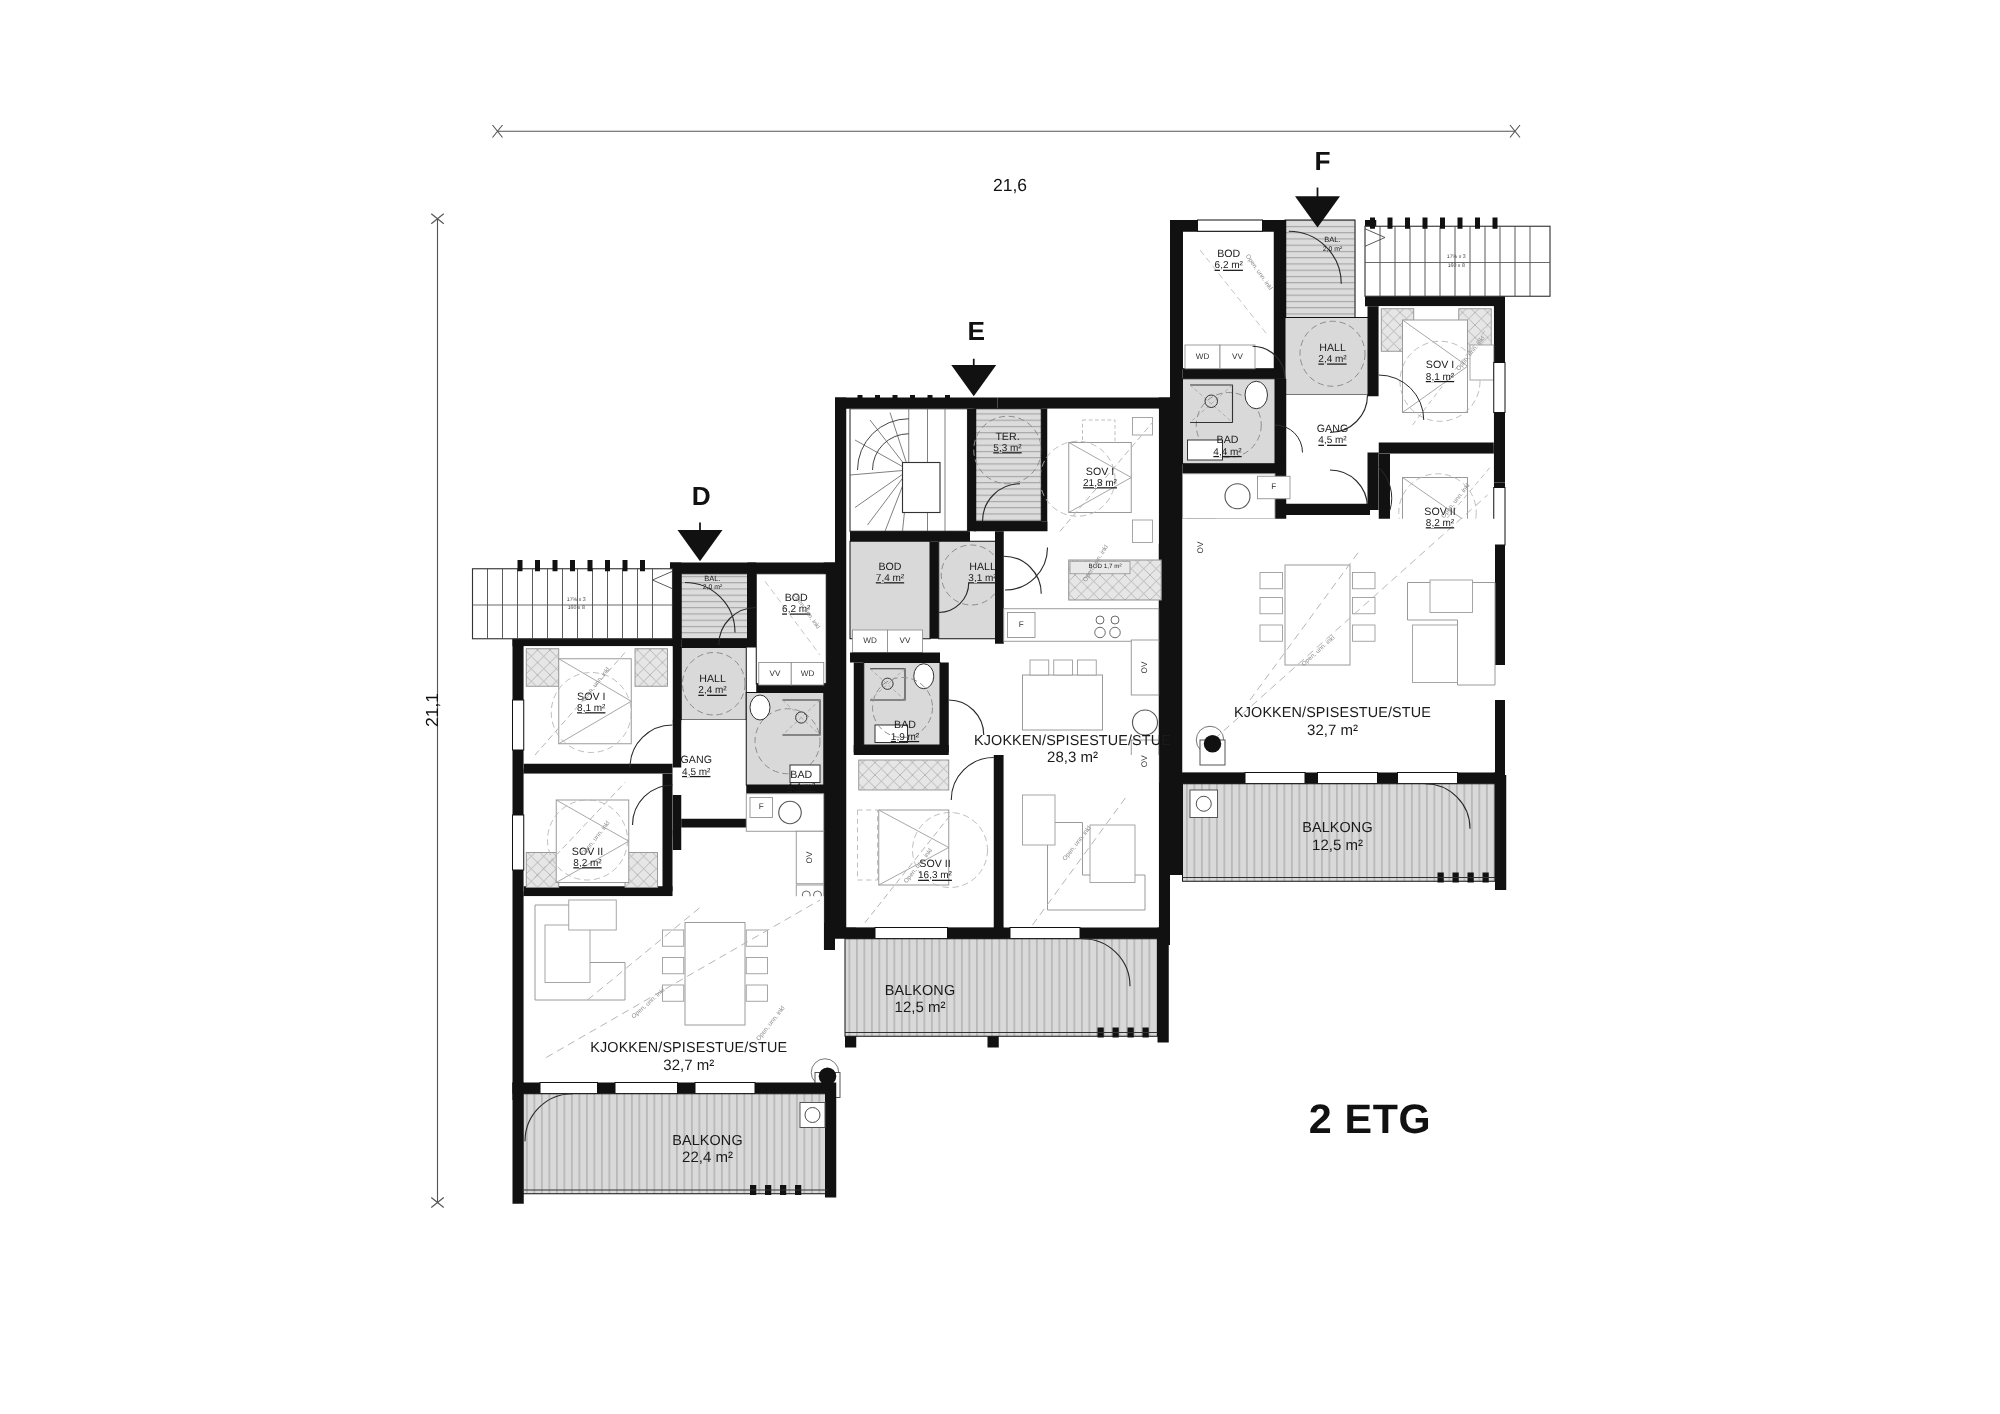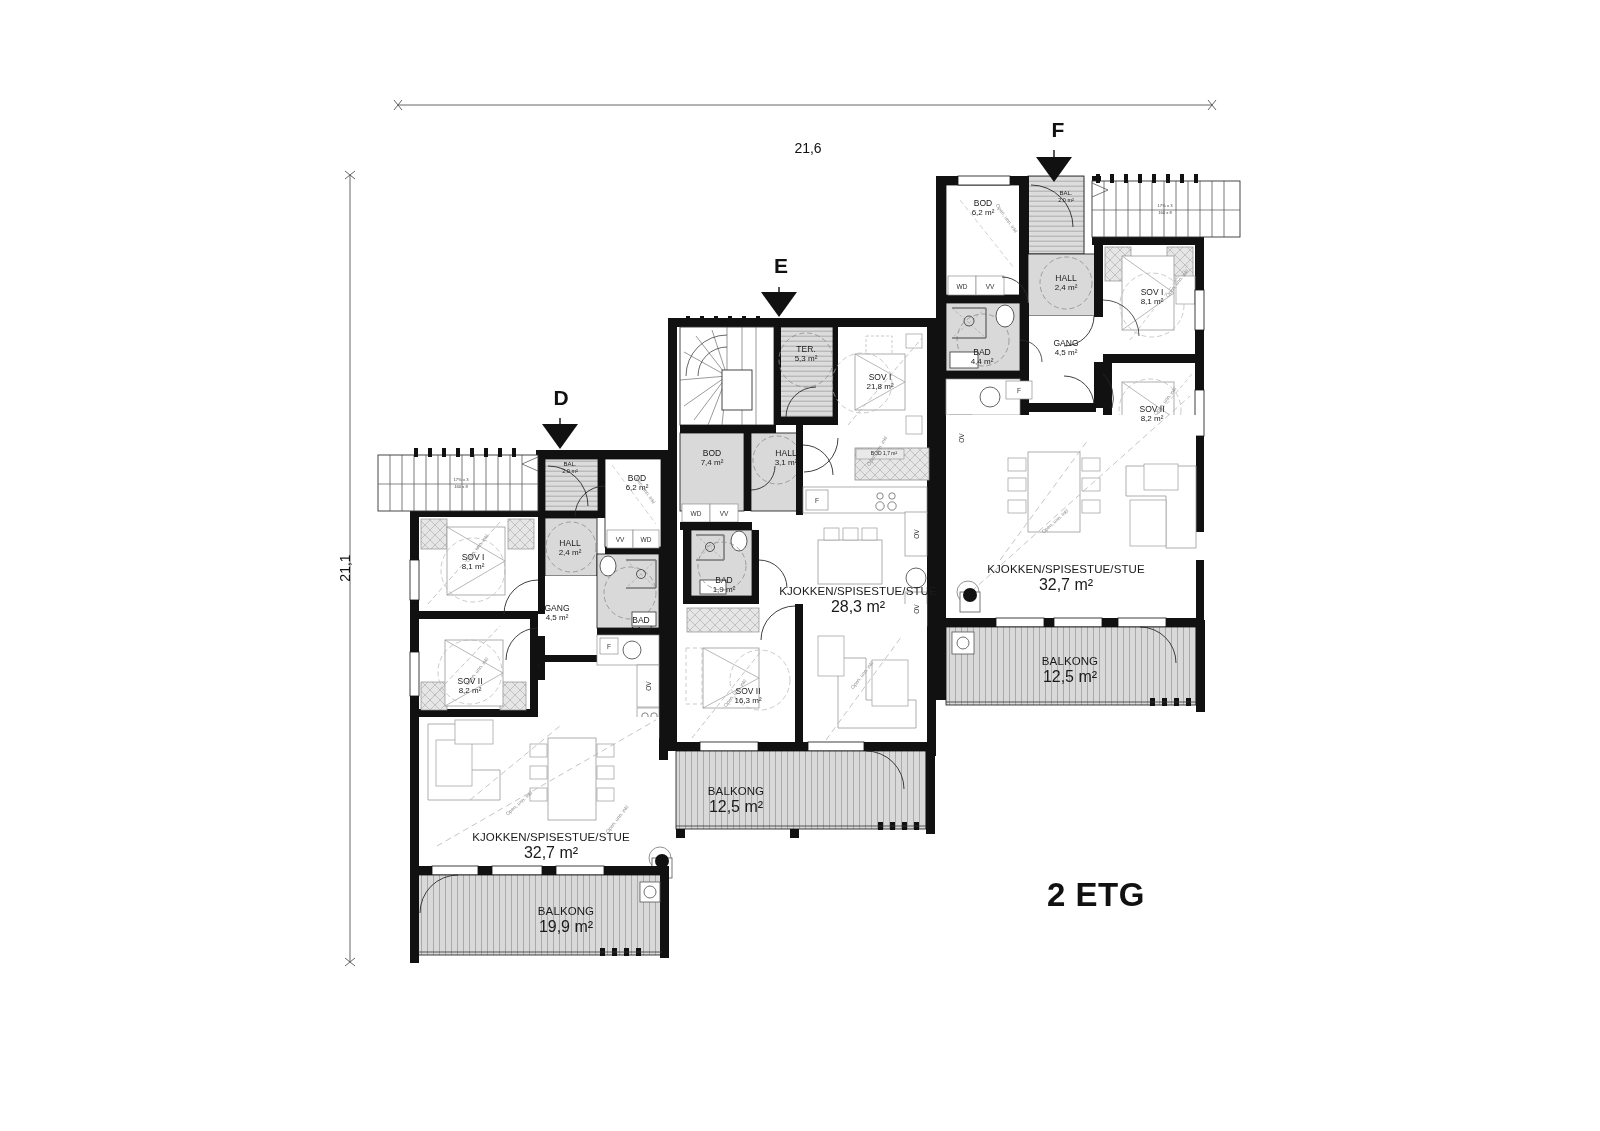--- a/index.html
+++ b/index.html
@@ -13,23 +13,23 @@
   svg#plan{position:absolute;left:0;top:0;width:1600px;height:1131px;display:block;}
 
   
   .lbl{position:absolute;text-align:center;line-height:1.12;
        font-family:"Liberation Sans", sans-serif;color:#1a1a1a;
        white-space:nowrap;transform:translate(-50%,-50%);pointer-events:none;}
   .lbl .nm{display:block;}
   .lbl .ar{display:block;}
   
   .s-room  .nm{font-size:11.5px;letter-spacing:.1px;}
-  .s-room  .ar{font-size:16px;}
+  .s-room  .ar{font-size:12px;}
   .s-small .nm{font-size:8.5px;}
-  .s-small .ar{font-size:8px;}
+  .s-small .ar{font-size:8px;text-decoration:underline;}
   .s-tiny  .nm{font-size:6px;}
   .s-tiny  .ar{font-size:5.5px;}
   .s-micro{font-size:5px;}
 
   .mark{position:absolute;font-size:21px;font-weight:bold;transform:translate(-50%,-50%);
         font-family:"Liberation Sans", sans-serif;pointer-events:none;}
   .floorlabel{position:absolute;font-size:33px;font-weight:bold;letter-spacing:.5px;
         transform:translate(-50%,-50%);font-family:"Liberation Sans", sans-serif;pointer-events:none;}
   .dimtxt{position:absolute;font-size:14px;transform:translate(-50%,-50%);
         font-family:"Liberation Sans", sans-serif;pointer-events:none;}
@@ -658,21 +658,21 @@
 <div class="lbl s-small" style="left:470px;top:686px;">
   <span class="nm">SOV II</span>
   <span class="ar">8,2 m²</span>
 </div>
 <div class="lbl s-room" style="left:551px;top:846px;">
   <span class="nm">KJOKKEN/SPISESTUE/STUE</span>
   <span class="ar">32,7 m²</span>
 </div>
 <div class="lbl s-room" style="left:566px;top:920px;">
   <span class="nm">BALKONG</span>
-  <span class="ar">19,9 m²</span>
+  <span class="ar">22,4 m²</span>
 </div>
 
 <div class="app" style="left:962px;top:286px;">WD</div>
 <div class="app" style="left:990px;top:286px;">VV</div>
 <div class="app" style="left:1019px;top:390px;">F</div>
 <div class="app rot" style="left:961px;top:438px;">OV</div>
 
 <div class="app" style="left:696px;top:513px;">WD</div>
 <div class="app" style="left:724px;top:513px;">VV</div>
 <div class="app" style="left:817px;top:500px;">F</div>

